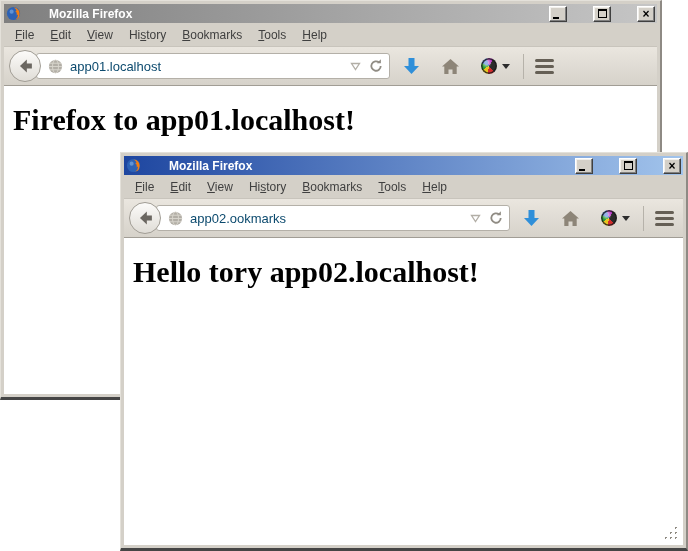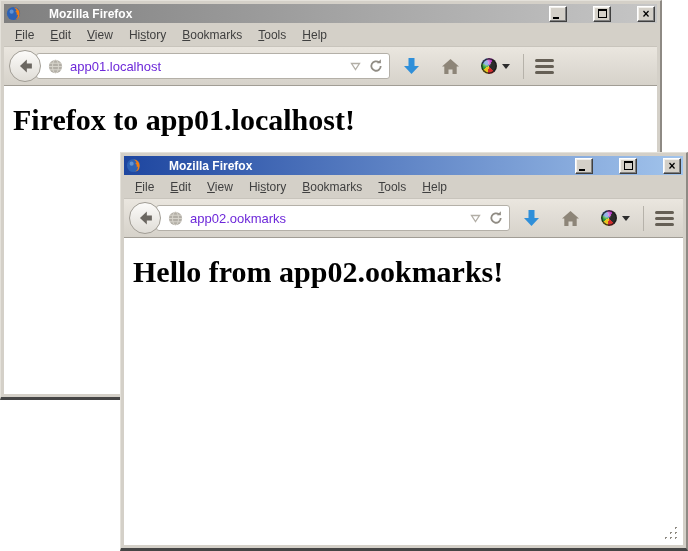--- a/index.html
+++ b/index.html
@@ -33,21 +33,21 @@
 
   .navbar{height:38px;flex:0 0 38px;display:flex;align-items:center;padding:0 5px;
           background:linear-gradient(#eae6df,#d6d2ca);
           border-top:1px solid #c8c4bc;border-bottom:1px solid #a19d95;}
   .back-btn{width:30px;height:30px;border-radius:50%;flex:0 0 30px;
             background:linear-gradient(#fcfbf9,#e0ddd7);border:1px solid #a19d95;
             display:flex;align-items:center;justify-content:center;z-index:2;}
   .urlbar{width:354px;height:26px;box-sizing:border-box;background:#fff;
           border:1px solid #b4b0a8;border-radius:3px;margin-left:-5px;
           display:flex;align-items:center;padding:0 5px 0 11px;}
-  .url-text{flex:1;font-size:13px;color:#6d28d9;margin-left:7px;white-space:nowrap;overflow:hidden;}
+  .url-text{flex:1;font-size:13px;color:#0c4a6e;margin-left:7px;white-space:nowrap;overflow:hidden;}
   .tool-sep{width:1px;height:25px;background:#b6b2aa;margin:0 11px 0 13px;flex:0 0 1px;}
   .hamburger{display:flex;flex-direction:column;gap:3px;margin-left:0;}
   .hamburger span{display:block;width:19px;height:3px;border-radius:1.5px;background:#655f55;}
   .search-engine{width:16px;height:16px;border-radius:50%;
       background:
         radial-gradient(circle at 35% 30%, rgba(255,255,255,.55) 0 12%, rgba(255,255,255,0) 34%),
         conic-gradient(from 140deg,#d22d2d 0 14%,#e8c51f 14% 28%,#2e9e3a 28% 42%,#1f58c9 42% 56%,#b22ec0 56% 70%,#2b2b2b 70% 100%);
       box-shadow:inset 0 0 0 1.5px rgba(25,25,25,.8);}
   .caret-down{width:0;height:0;border-left:4px solid transparent;border-right:4px solid transparent;
               border-top:5px solid #2c2c2c;margin-left:5px;}
@@ -211,18 +211,18 @@
     </span>
     <span class="tool-sep"></span>
     <span class="hamburger">
         <span></span>
         <span></span>
         <span></span>
       </span>
   </div>
 
   <div class="content">
-    <h1 class="page-heading">Hello from app02.ookmarks!</h1>
+    <h1 class="page-heading">Hello tory app02.localhost!</h1>
     <span class="resize-grip">
         <i></i>
       </span>
   </div>
 </div>
 
 </body></html>

